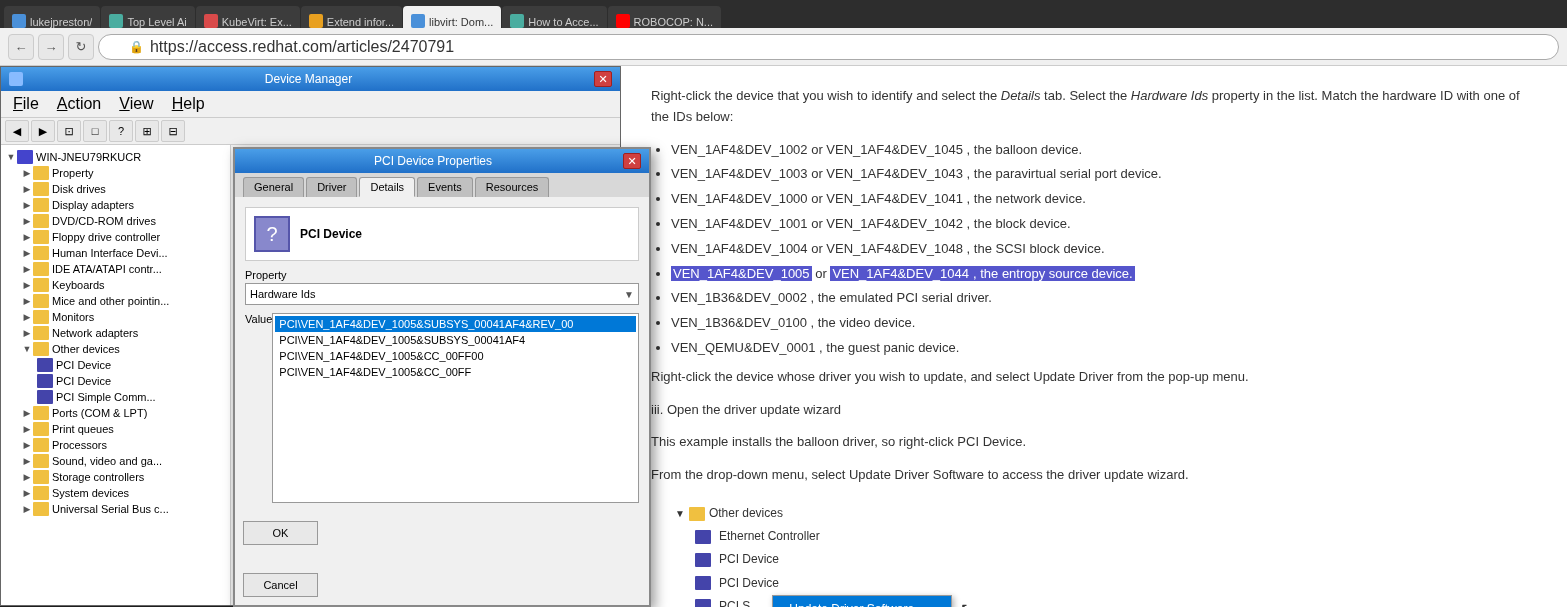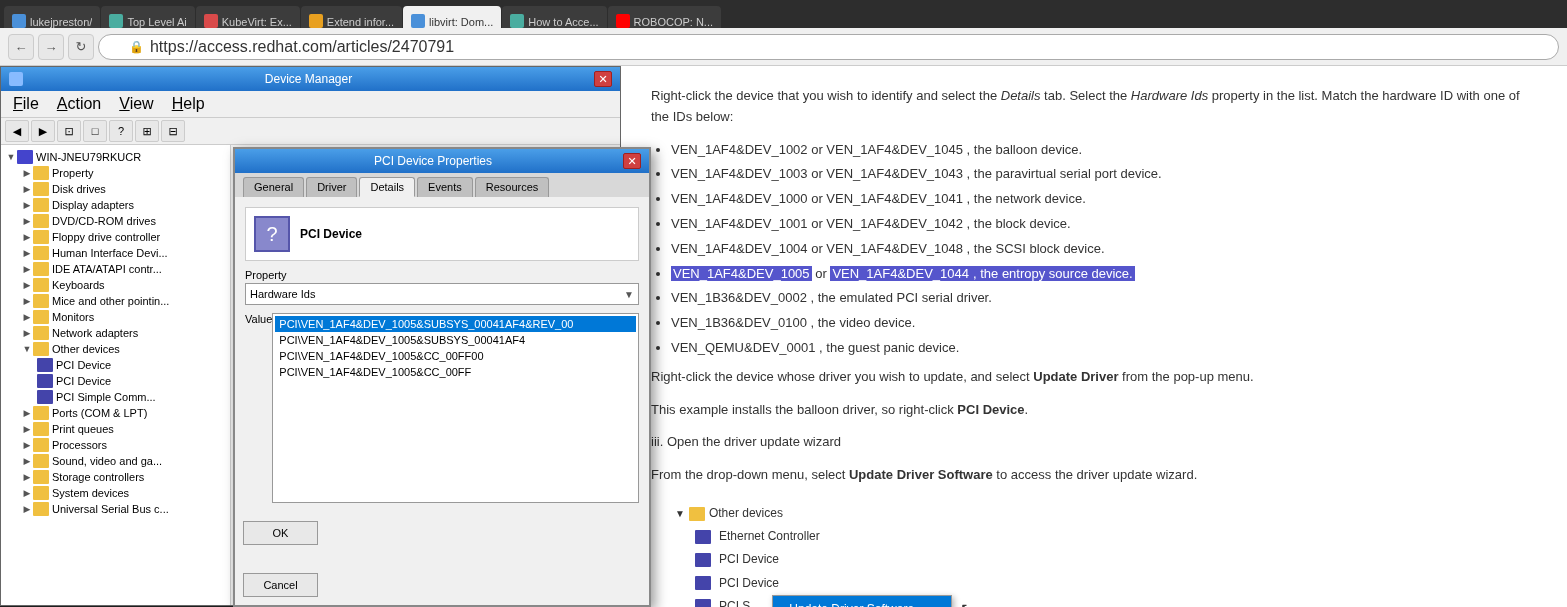--- a/index.html
+++ b/index.html
@@ -307,21 +307,21 @@
       color: #333;
     }
     .article-pane p { margin-bottom: 12px; }
     .article-pane ul { margin: 8px 0 8px 20px; }
     .article-pane li { margin-bottom: 4px; list-style: disc; }
     .highlight-text {
       background: #5555cc;
       color: white;
       padding: 0 2px;
     }
-    .bold { font-weight: bold; }
+    .bold { font-weight: normal; }
     .italic { font-style: italic; }
 
     
     .context-preview {
       margin-top: 16px;
     }
     .other-devices-tree {
       margin-left: 20px;
       font-size: 12px;
     }
@@ -611,24 +611,24 @@
       <li>VEN_1AF4&amp;DEV_1001 or VEN_1AF4&amp;DEV_1042 , the block device.</li>
       <li>VEN_1AF4&amp;DEV_1004 or VEN_1AF4&amp;DEV_1048 , the SCSI block device.</li>
       <li><span class="highlight-text">VEN_1AF4&amp;DEV_1005</span> or <span class="highlight-text">VEN_1AF4&amp;DEV_1044</span><span class="highlight-text">, the entropy source device.</span></li>
       <li>VEN_1B36&amp;DEV_0002 , the emulated PCI serial driver.</li>
       <li>VEN_1B36&amp;DEV_0100 , the video device.</li>
       <li>VEN_QEMU&amp;DEV_0001 , the guest panic device.</li>
     </ul>
     <p>
       Right-click the device whose driver you wish to update, and select <span class="bold">Update Driver</span> from the pop-up menu.
     </p>
+    <p>iii. Open the driver update wizard</p>
     <p>
       This example installs the balloon driver, so right-click <span class="bold">PCI Device</span>.
     </p>
-    <p>iii. Open the driver update wizard</p>
     <p>
       From the drop-down menu, select <span class="bold">Update Driver Software</span> to access the driver update wizard.
     </p>
 
     <div class="context-preview">
       <div class="other-devices-tree">
         <div class="tree-row">
           <span style="font-size:10px;">▼</span>
           <span style="width:16px; height:14px; background:#f0c040; border-radius:1px; display:inline-block;"></span>
           <span>Other devices</span>

